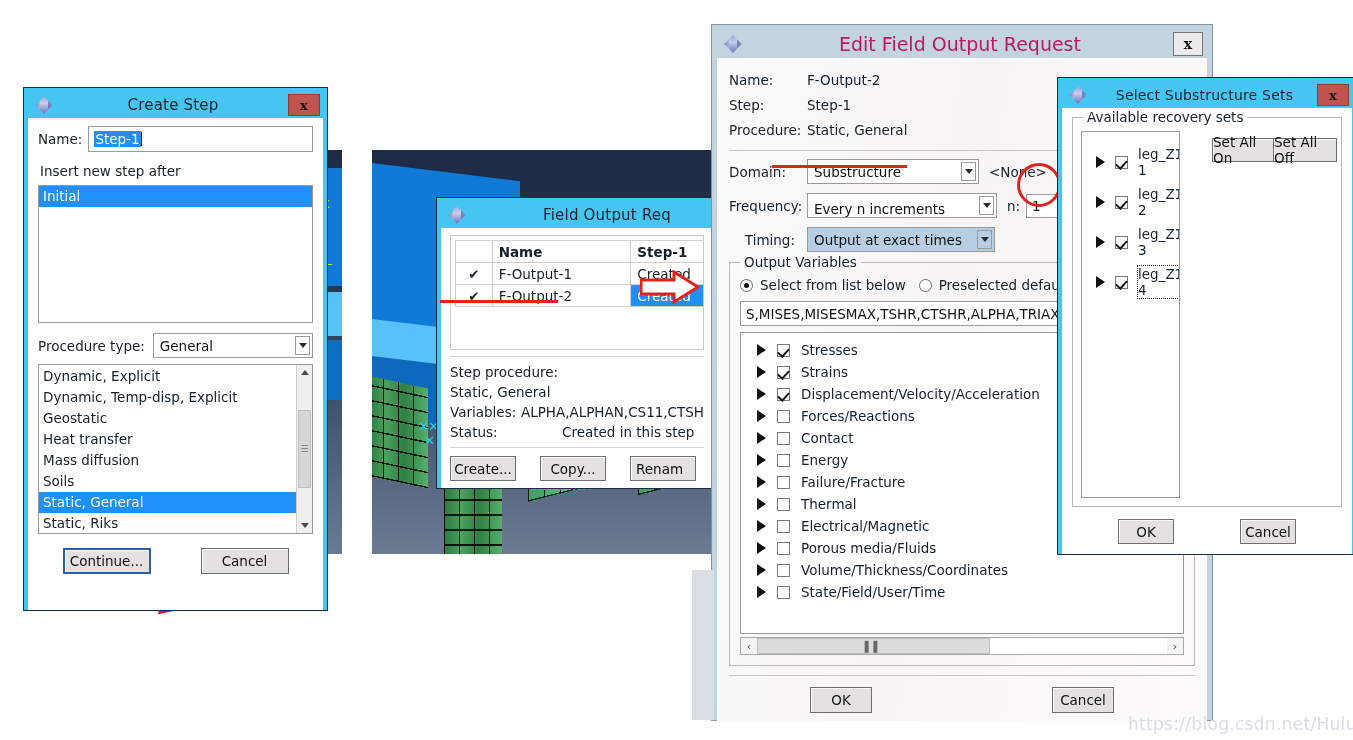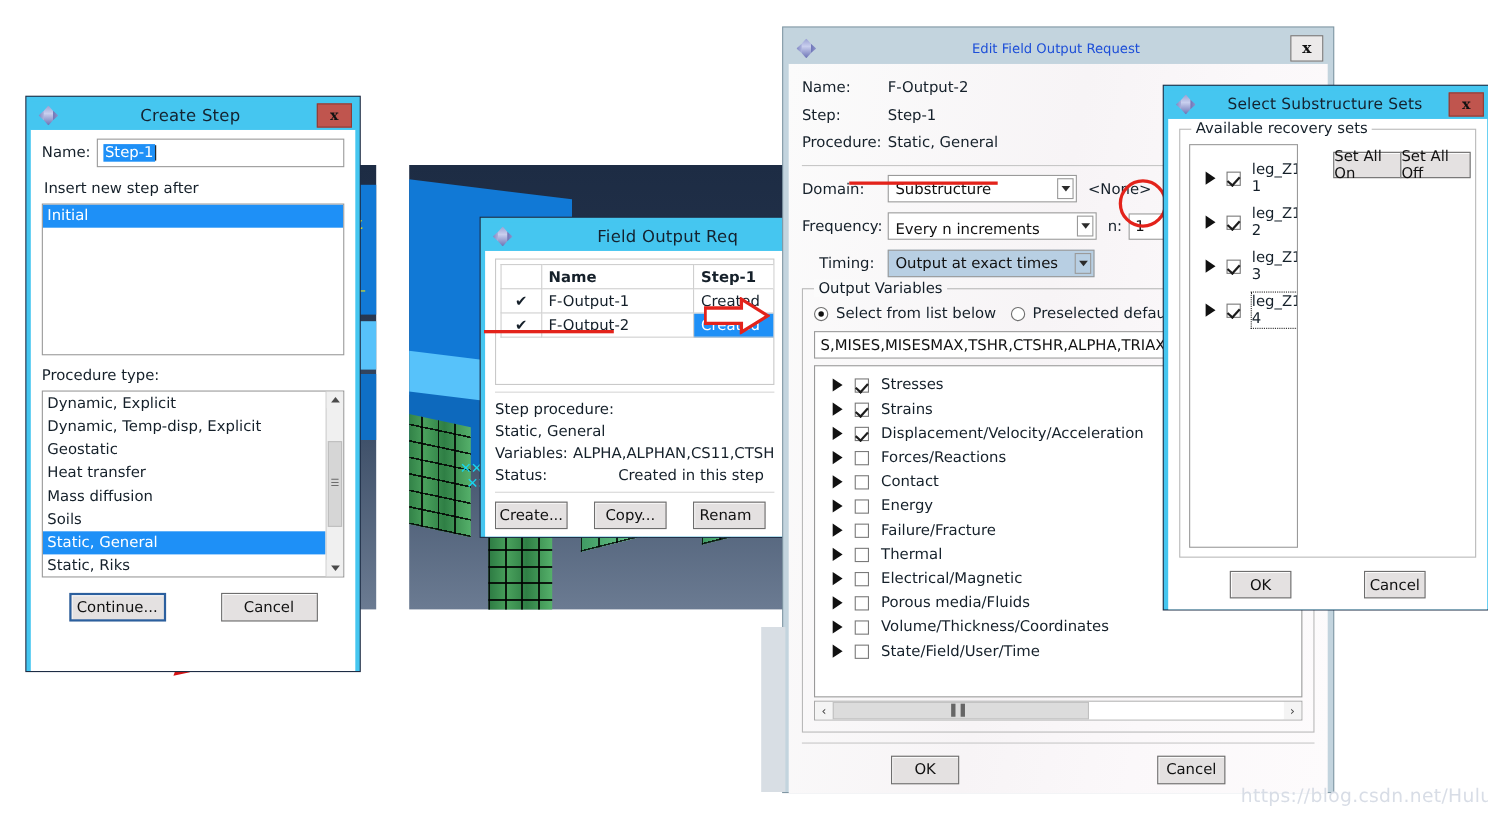--- a/index.html
+++ b/index.html
@@ -51,21 +51,21 @@
     height: 26px; position: relative; display:flex; align-items:center;
     background: #45c6f0;
   }
   .dlg-cyan > .tbar .title {
     flex: 1; text-align:center; font-size:15px; color:#14222f; letter-spacing:.2px;
   }
   .dlg-gray { background: #c3d4de; padding: 5px; box-shadow: 0 0 0 1px #7f96a3; }
   .dlg-gray > .tbar {
     height: 28px; position: relative; display:flex; align-items:center; background:#c3d4de;
   }
-  .dlg-gray > .tbar .title { flex:1; text-align:center; font-size:12px; color:#1d4ed8; }
+  .dlg-gray > .tbar .title { flex:1; text-align:center; font-size:19px; color:#be185d; }
 
   .abq-icon {
     width: 20px; height: 20px; margin-left:6px; margin-right:4px; flex:0 0 auto;
     position:relative;
   }
   .abq-icon::before, .abq-icon::after {
     content:""; position:absolute; left:50%; top:50%;
   }
   .abq-icon::before {
     width:18px; height:9px; transform:translate(-50%,-50%);
@@ -244,20 +244,24 @@
       </div>
 
       <div class="txt" style="margin:4px 0 6px 2px;">Insert new step after</div>
 
       <div class="listbox" style="height:138px;">
         <div class="list-item sel">Initial</div>
       </div>
 
       <div style="display:flex;align-items:center;gap:8px;margin:10px 0 6px 0;">
         <span class="txt">Procedure type:</span>
+        <div class="combo" style="flex:1;">
+          <span>General</span>
+          <span class="arrowbox"></span>
+        </div>
       </div>
 
       <div class="listbox" style="height:170px;">
         <div style="position:absolute;left:0;top:0;right:16px;bottom:0;padding:1px 0;">
           <div class="list-item">Dynamic, Explicit</div>
           <div class="list-item">Dynamic, Temp-disp, Explicit</div>
           <div class="list-item">Geostatic</div>
           <div class="list-item">Heat transfer</div>
           <div class="list-item">Mass diffusion</div>
           <div class="list-item">Soils</div>

